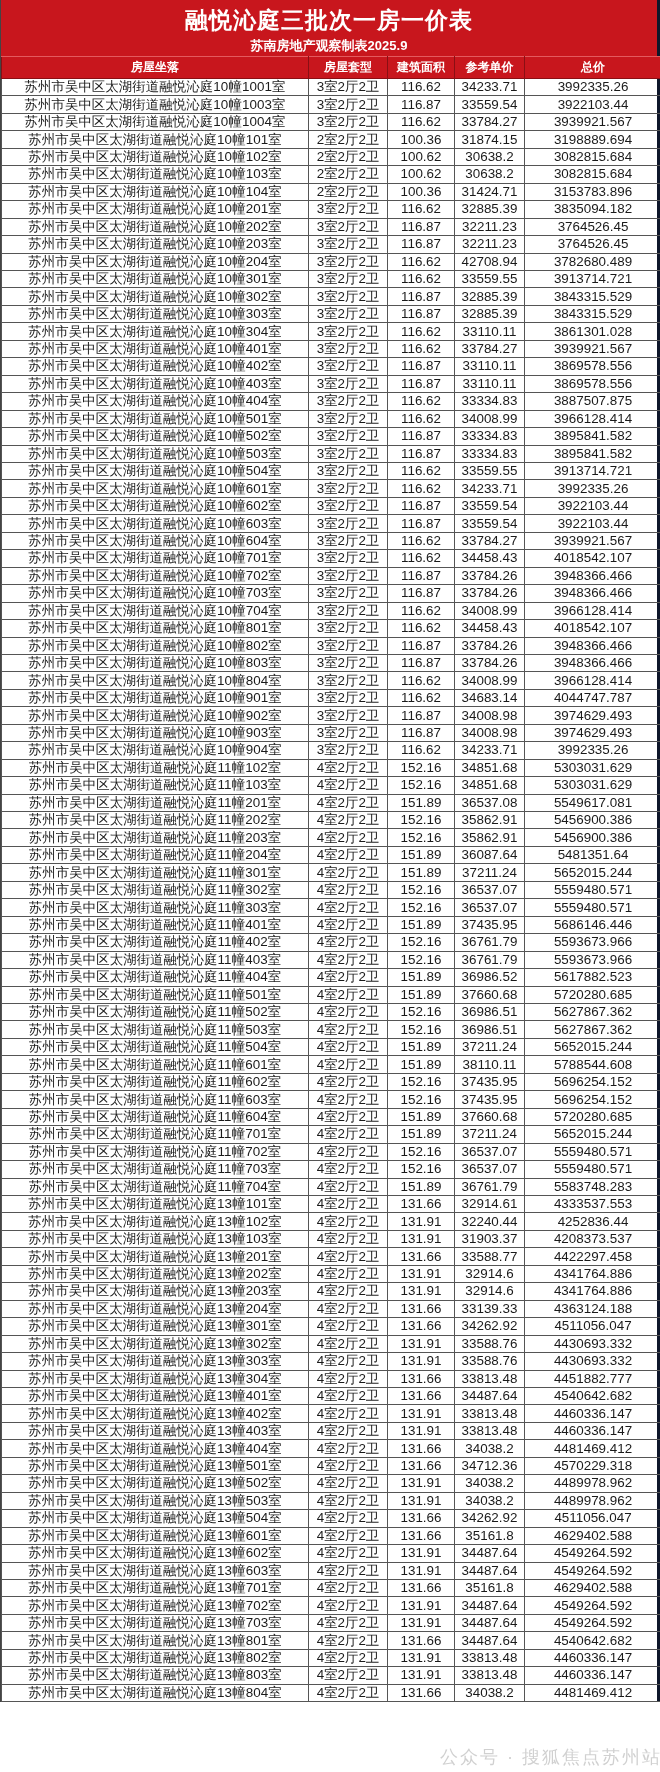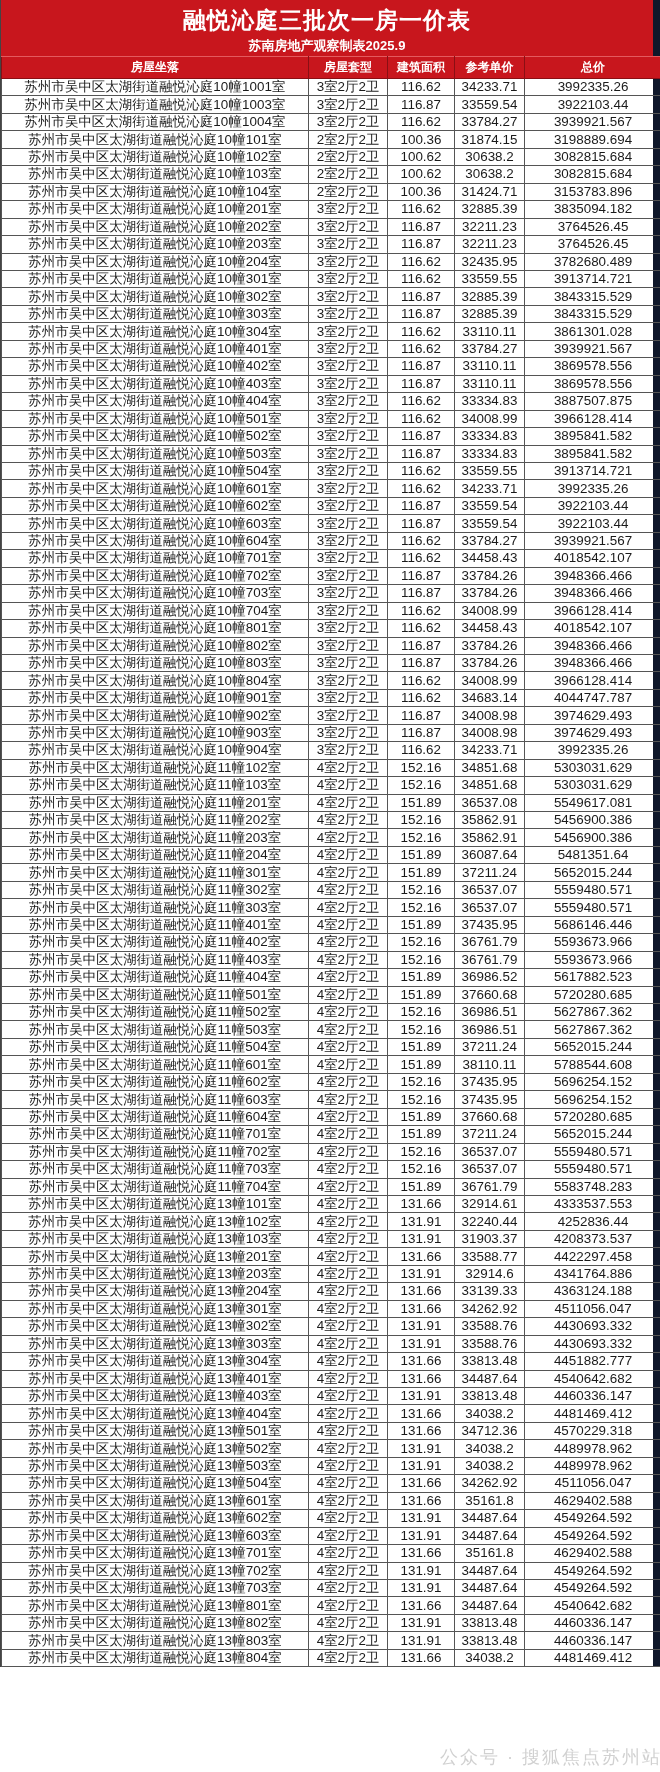--- a/index.html
+++ b/index.html
@@ -1,18 +1,18 @@
 <!DOCTYPE html>
 <html><head>
 <meta charset="utf-8">
 <style>
   * { margin: 0; padding: 0; box-sizing: border-box; }
   html, body { width: 660px; height: 1772px; background: #ffffff; overflow: hidden; }
   body { font-family: "Liberation Sans", "DejaVu Sans", sans-serif; color: #1a1a1a; position: relative; }
-  .sheet { width: 660px; border-left: 1px solid #444; border-right: 7px solid #0f172a; }
+  .sheet { width: 660px; border-left: 1px solid #444; border-right: 3px solid #0f172a; }
   .banner { background: #c8161d; color: #fff; text-align: center; }
   .title { height: 37px; line-height: 40px; font-size: 23px; font-weight: bold; letter-spacing: 1px; }
   .subtitle { height: 19px; line-height: 17px; font-size: 13px; font-weight: bold; }
   table { width: 660px; border-collapse: collapse; table-layout: fixed; }
   col.c1 { width: 307px; } col.c2 { width: 79px; } col.c3 { width: 67px; } col.c4 { width: 70px; } col.c5 { width: 137px; }
   th { background: #c8161d; color: #fff; font-size: 12px; font-weight: bold; height: 22px; border: 1px solid #8a0f14; border-top: 1px solid #e35a5e; text-align: center; }
   td { height: 17.46px; font-size: 13.4px; text-align: center; border: 1px solid #555; padding: 0; line-height: 16px; white-space: nowrap; overflow: hidden; }
   td.addr { letter-spacing: 0.1px; }
   .watermark { position: absolute; left: 440px; top: 1745px; font-size: 18px; color: rgba(120,120,120,0.35); letter-spacing: 2px; pointer-events: none; white-space: nowrap; }
 </style>
@@ -109,21 +109,21 @@
           <td class="addr">苏州市吴中区太湖街道融悦沁庭10幢203室</td>
           <td>3室2厅2卫</td>
           <td>116.87</td>
           <td>32211.23</td>
           <td>3764526.45</td>
         </tr>
         <tr>
           <td class="addr">苏州市吴中区太湖街道融悦沁庭10幢204室</td>
           <td>3室2厅2卫</td>
           <td>116.62</td>
-          <td>32435.95</td>
+          <td>42708.94</td>
           <td>3782680.489</td>
         </tr>
         <tr>
           <td class="addr">苏州市吴中区太湖街道融悦沁庭10幢301室</td>
           <td>3室2厅2卫</td>
           <td>116.62</td>
           <td>33559.55</td>
           <td>3913714.721</td>
         </tr>
         <tr>
@@ -512,27 +512,34 @@
           <td>4208373.537</td>
         </tr>
         <tr>
           <td class="addr">苏州市吴中区太湖街道融悦沁庭13幢201室</td>
           <td>4室2厅2卫</td>
           <td>131.66</td>
           <td>33588.77</td>
           <td>4422297.458</td>
         </tr>
         <tr>
-          <td class="addr">苏州市吴中区太湖街道融悦沁庭13幢203室</td>
+          <td class="addr">苏州市吴中区太湖街道融悦沁庭13幢202室</td>
           <td>4室2厅2卫</td>
           <td>131.91</td>
           <td>32914.6</td>
           <td>4341764.886</td>
         </tr>
         <tr>
+          <td class="addr">苏州市吴中区太湖街道融悦沁庭13幢203室</td>
+          <td>4室2厅2卫</td>
+          <td>131.91</td>
+          <td>32914.6</td>
+          <td>4341764.886</td>
+        </tr>
+        <tr>
           <td class="addr">苏州市吴中区太湖街道融悦沁庭13幢204室</td>
           <td>4室2厅2卫</td>
           <td>131.66</td>
           <td>33139.33</td>
           <td>4363124.188</td>
         </tr>
         <tr>
           <td class="addr">苏州市吴中区太湖街道融悦沁庭13幢301室</td>
           <td>4室2厅2卫</td>
           <td>131.66</td>
@@ -559,20 +566,27 @@
           <td>131.66</td>
           <td>33813.48</td>
           <td>4451882.777</td>
         </tr>
         <tr>
           <td class="addr">苏州市吴中区太湖街道融悦沁庭13幢401室</td>
           <td>4室2厅2卫</td>
           <td>131.66</td>
           <td>34487.64</td>
           <td>4540642.682</td>
+        </tr>
+        <tr>
+          <td class="addr">苏州市吴中区太湖街道融悦沁庭13幢402室</td>
+          <td>4室2厅2卫</td>
+          <td>131.91</td>
+          <td>33813.48</td>
+          <td>4460336.147</td>
         </tr>
         <tr>
           <td class="addr">苏州市吴中区太湖街道融悦沁庭13幢403室</td>
           <td>4室2厅2卫</td>
           <td>131.91</td>
           <td>33813.48</td>
           <td>4460336.147</td>
         </tr>
         <tr>
           <td class="addr">苏州市吴中区太湖街道融悦沁庭13幢404室</td>

